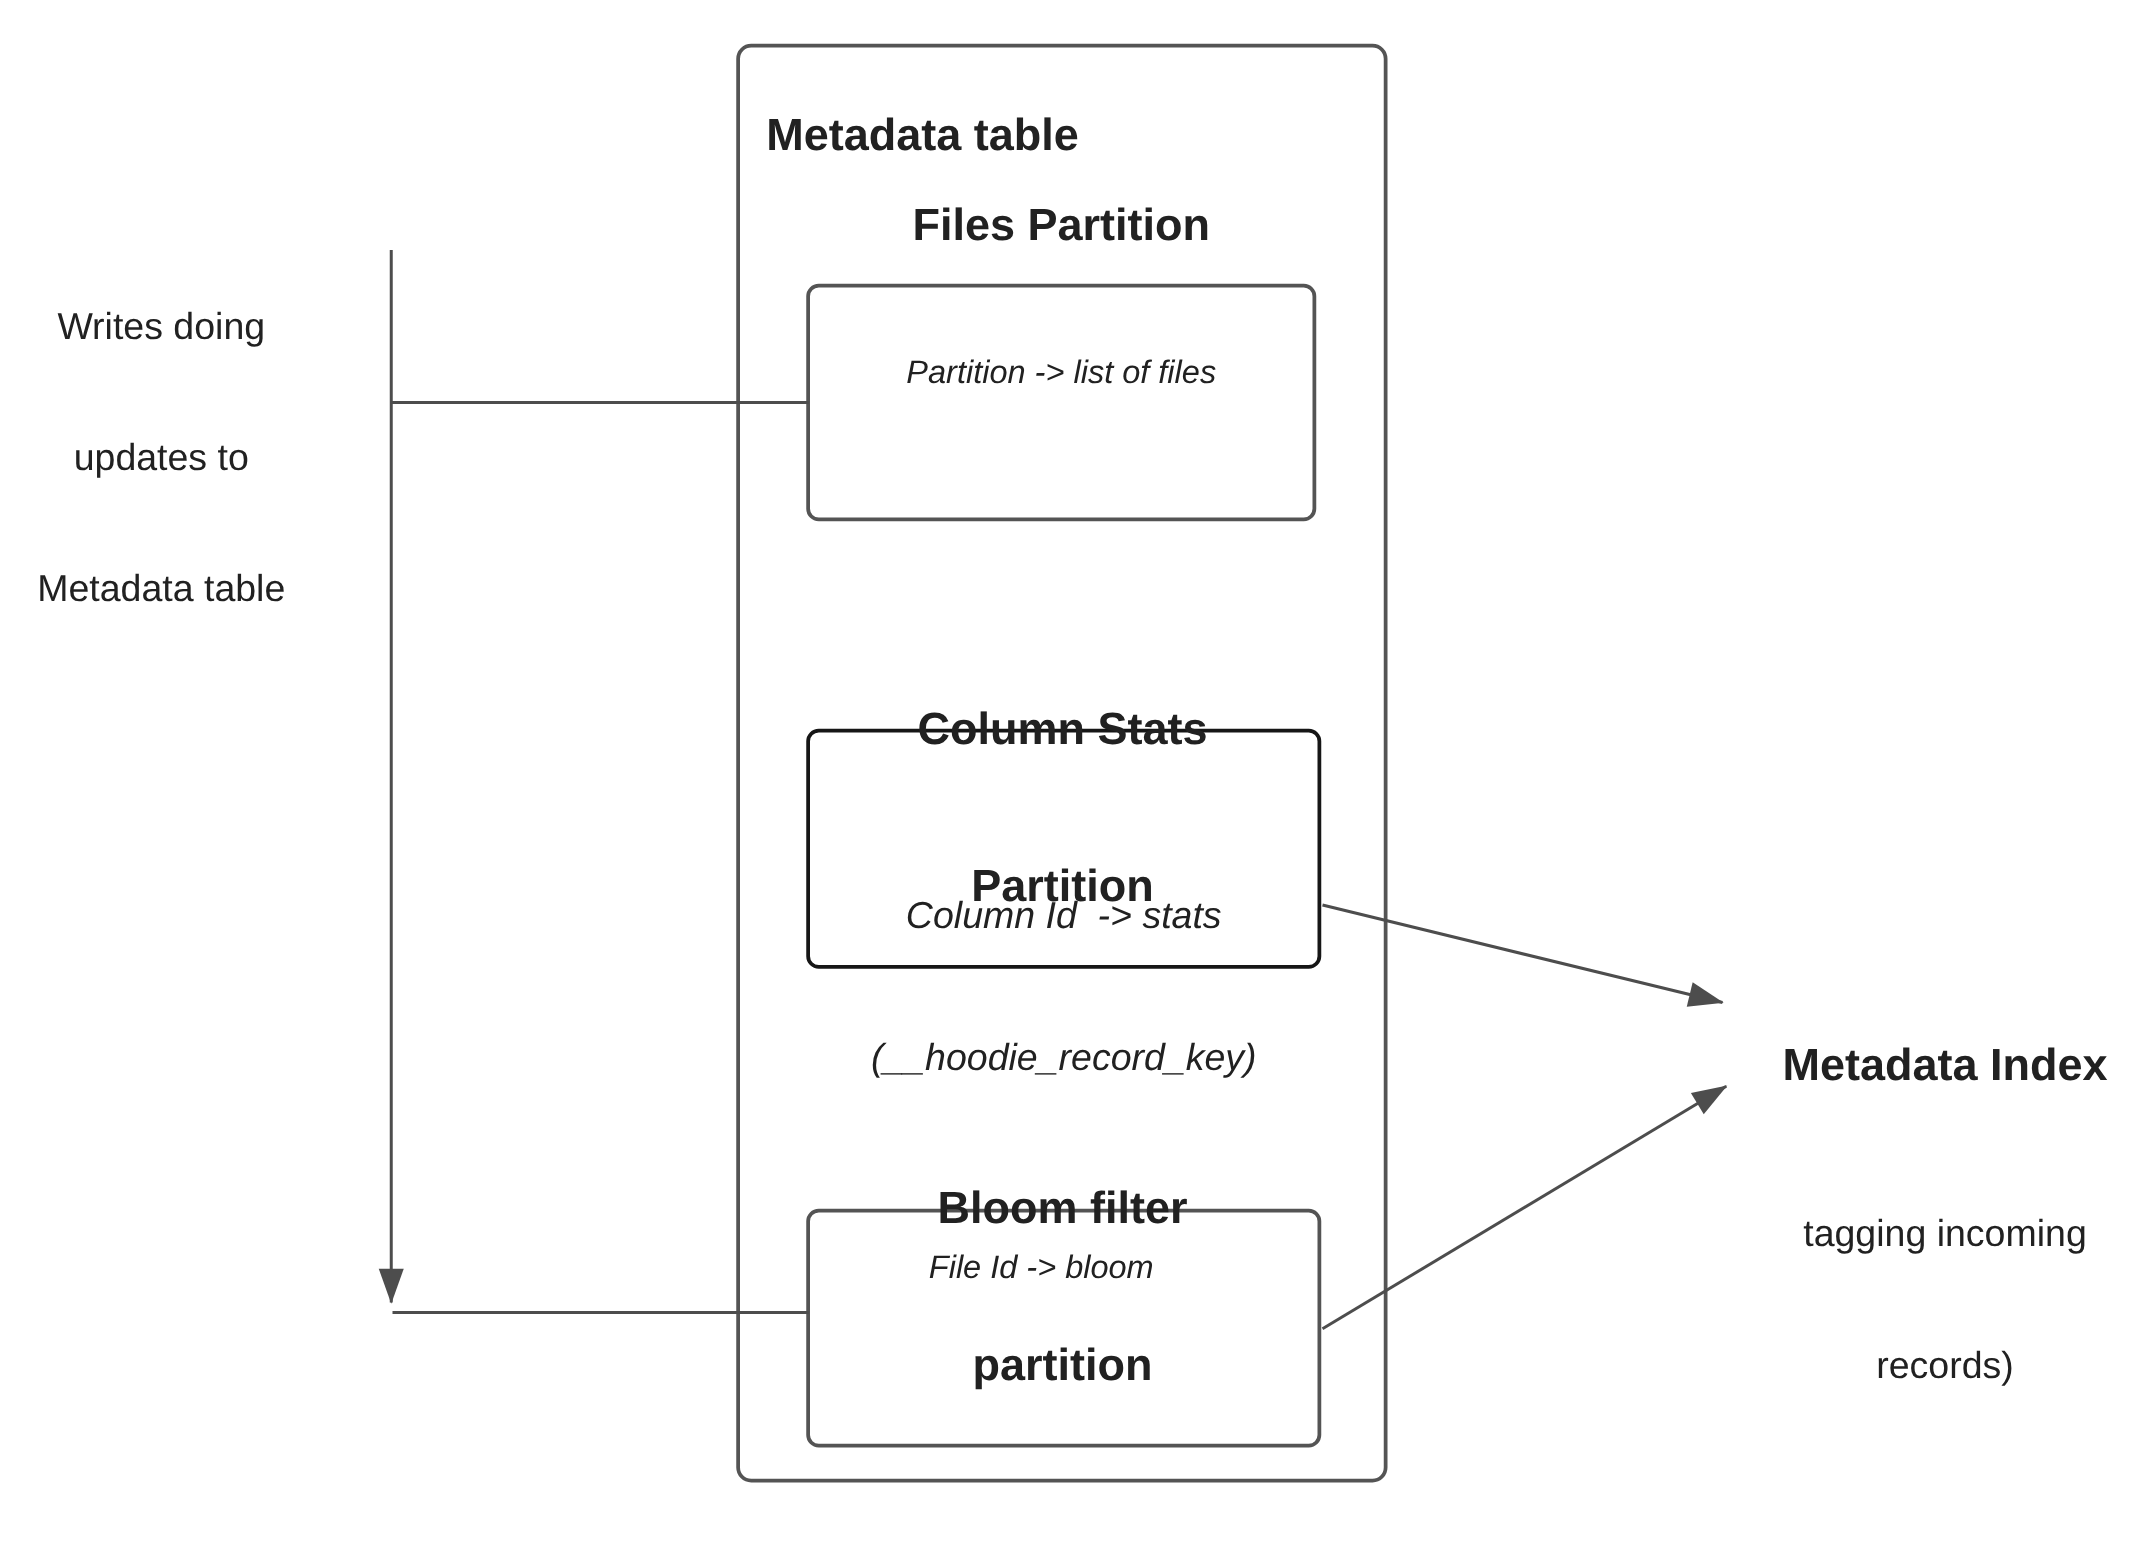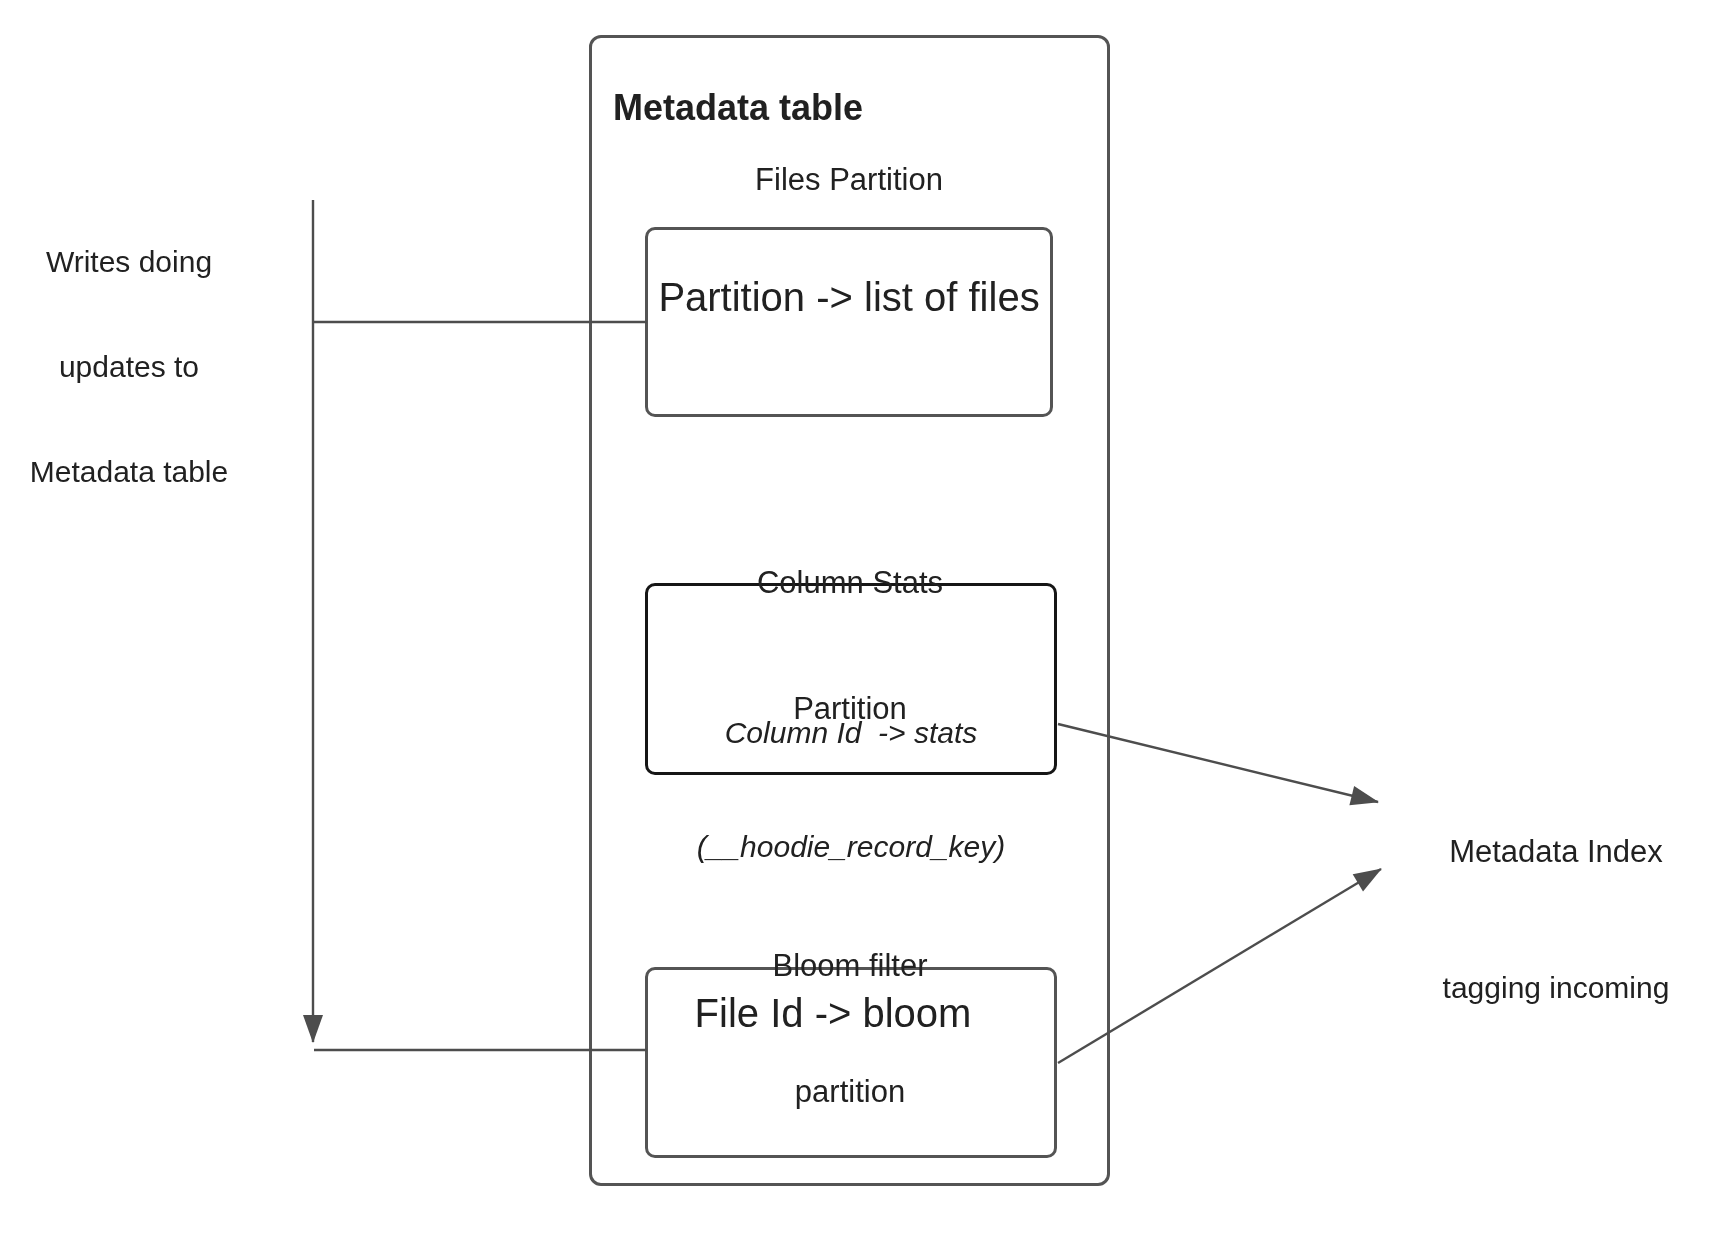--- a/index.html
+++ b/index.html
@@ -22,22 +22,22 @@
   }
   .box.emphasis{border-color:#161616;border-width:3px;}
   .outer-box{border-radius:12px;}
   .txt{
     position:absolute;
     text-align:center;
     z-index:4;
     white-space:pre-wrap;
   }
   .title{font-weight:bold;font-size:36px;line-height:43px;text-align:left;}
-  .heading{font-weight:normal;font-size:31px;line-height:42px;}
-  .body-text{font-size:40px;line-height:36px;}
+  .heading{font-weight:bold;font-size:36px;line-height:42px;}
+  .body-text{font-size:26px;line-height:36px;font-style:italic;}
   .body-text-sm{font-size:30px;line-height:38px;}
   .note{font-size:30px;line-height:35px;}
   .caption{font-size:30px;line-height:35px;}
   #connectors{
     position:absolute;
     left:0;top:0;
     width:1718px;height:1244px;
     z-index:3;
     pointer-events:none;
   }
@@ -99,15 +99,16 @@
   </div>
 
   <div class="box" style="left:645px;top:967px;width:412px;height:191px;"></div>
 
   <div class="txt body-text" style="left:645px;top:995px;width:376px;">File Id -&gt; bloom</div>
 
   <div class="txt heading" style="left:1406px;top:831px;width:300px;">Metadata Index</div>
 
   <div class="txt caption" style="left:1406px;top:900px;width:300px;">
     <div>tagging incoming</div>
+    <div>records)</div>
   </div>
 
 </div>
 
 </body></html>

